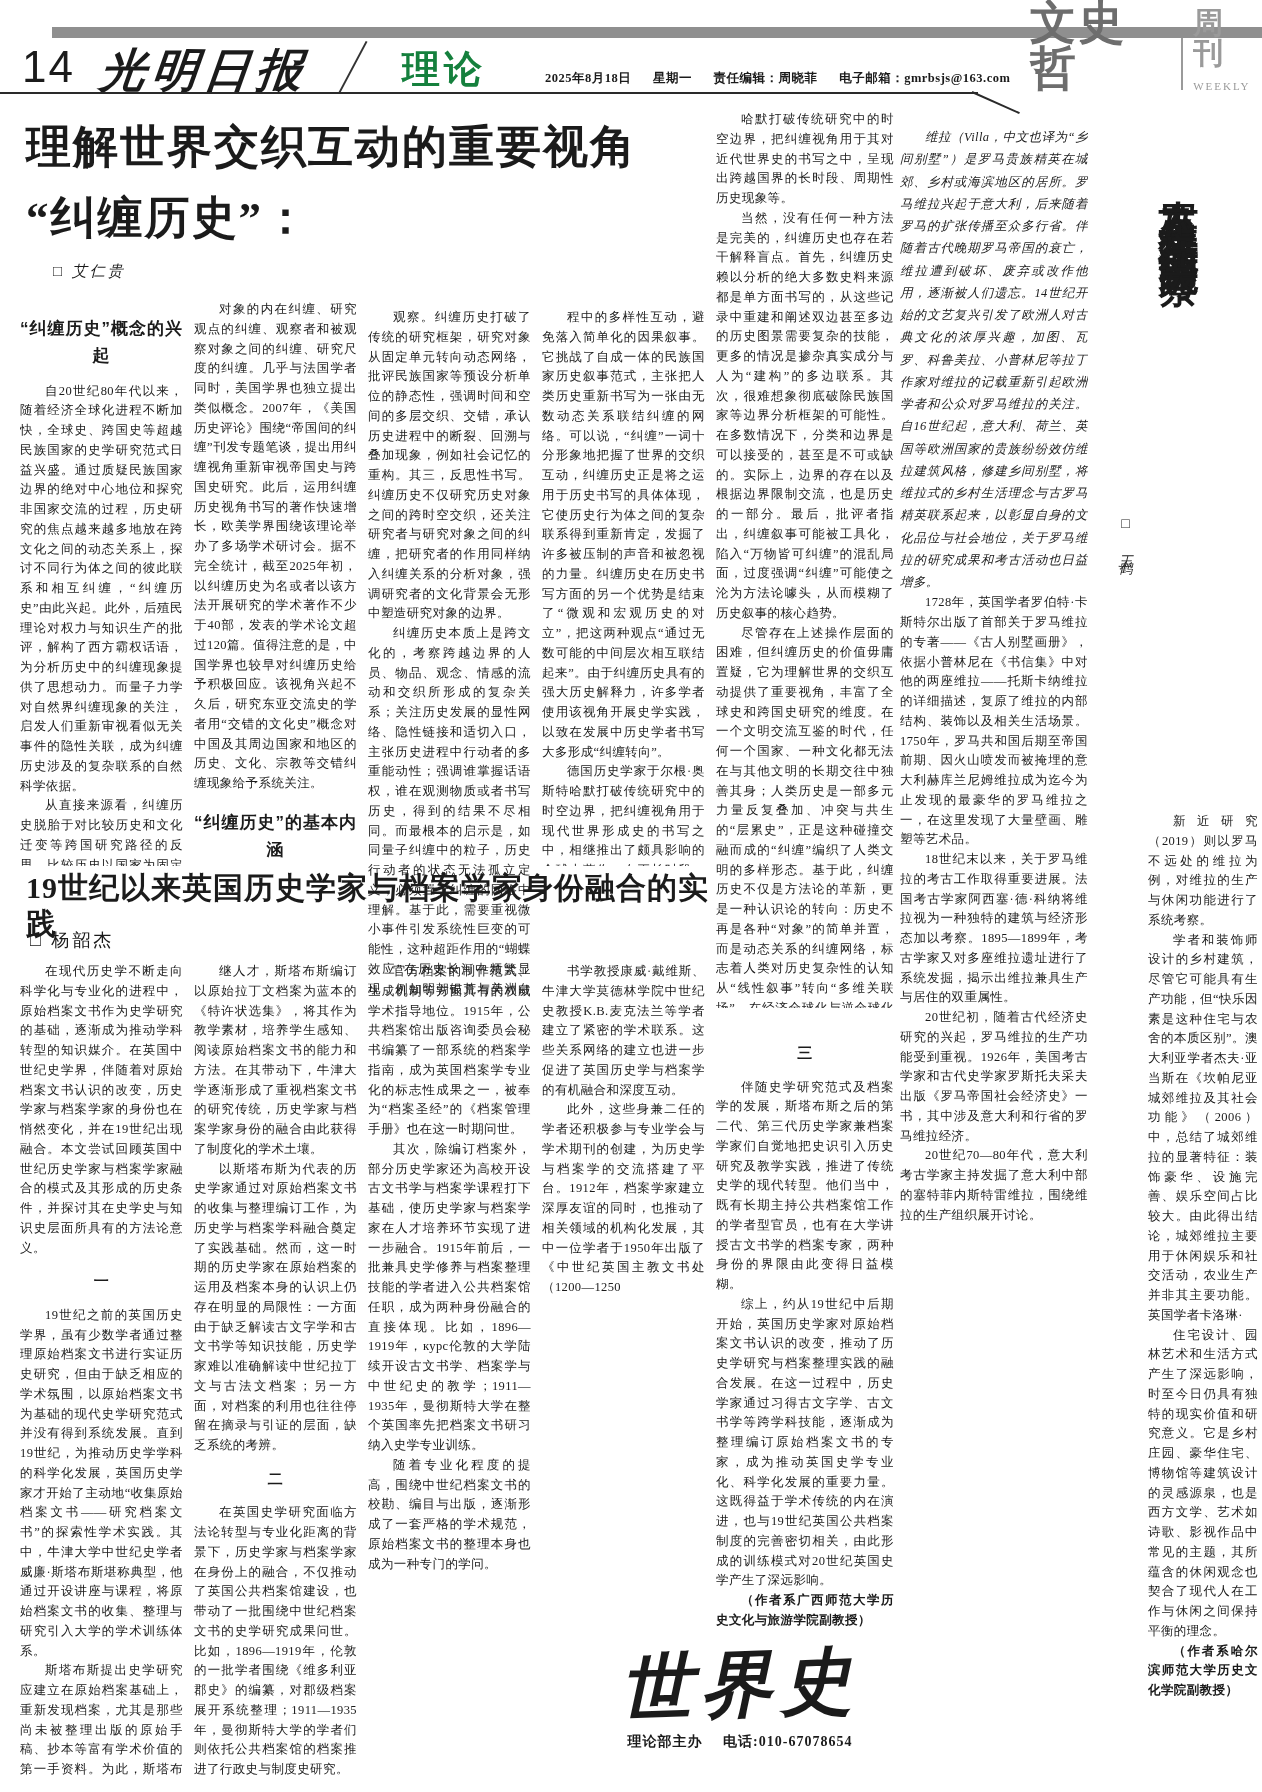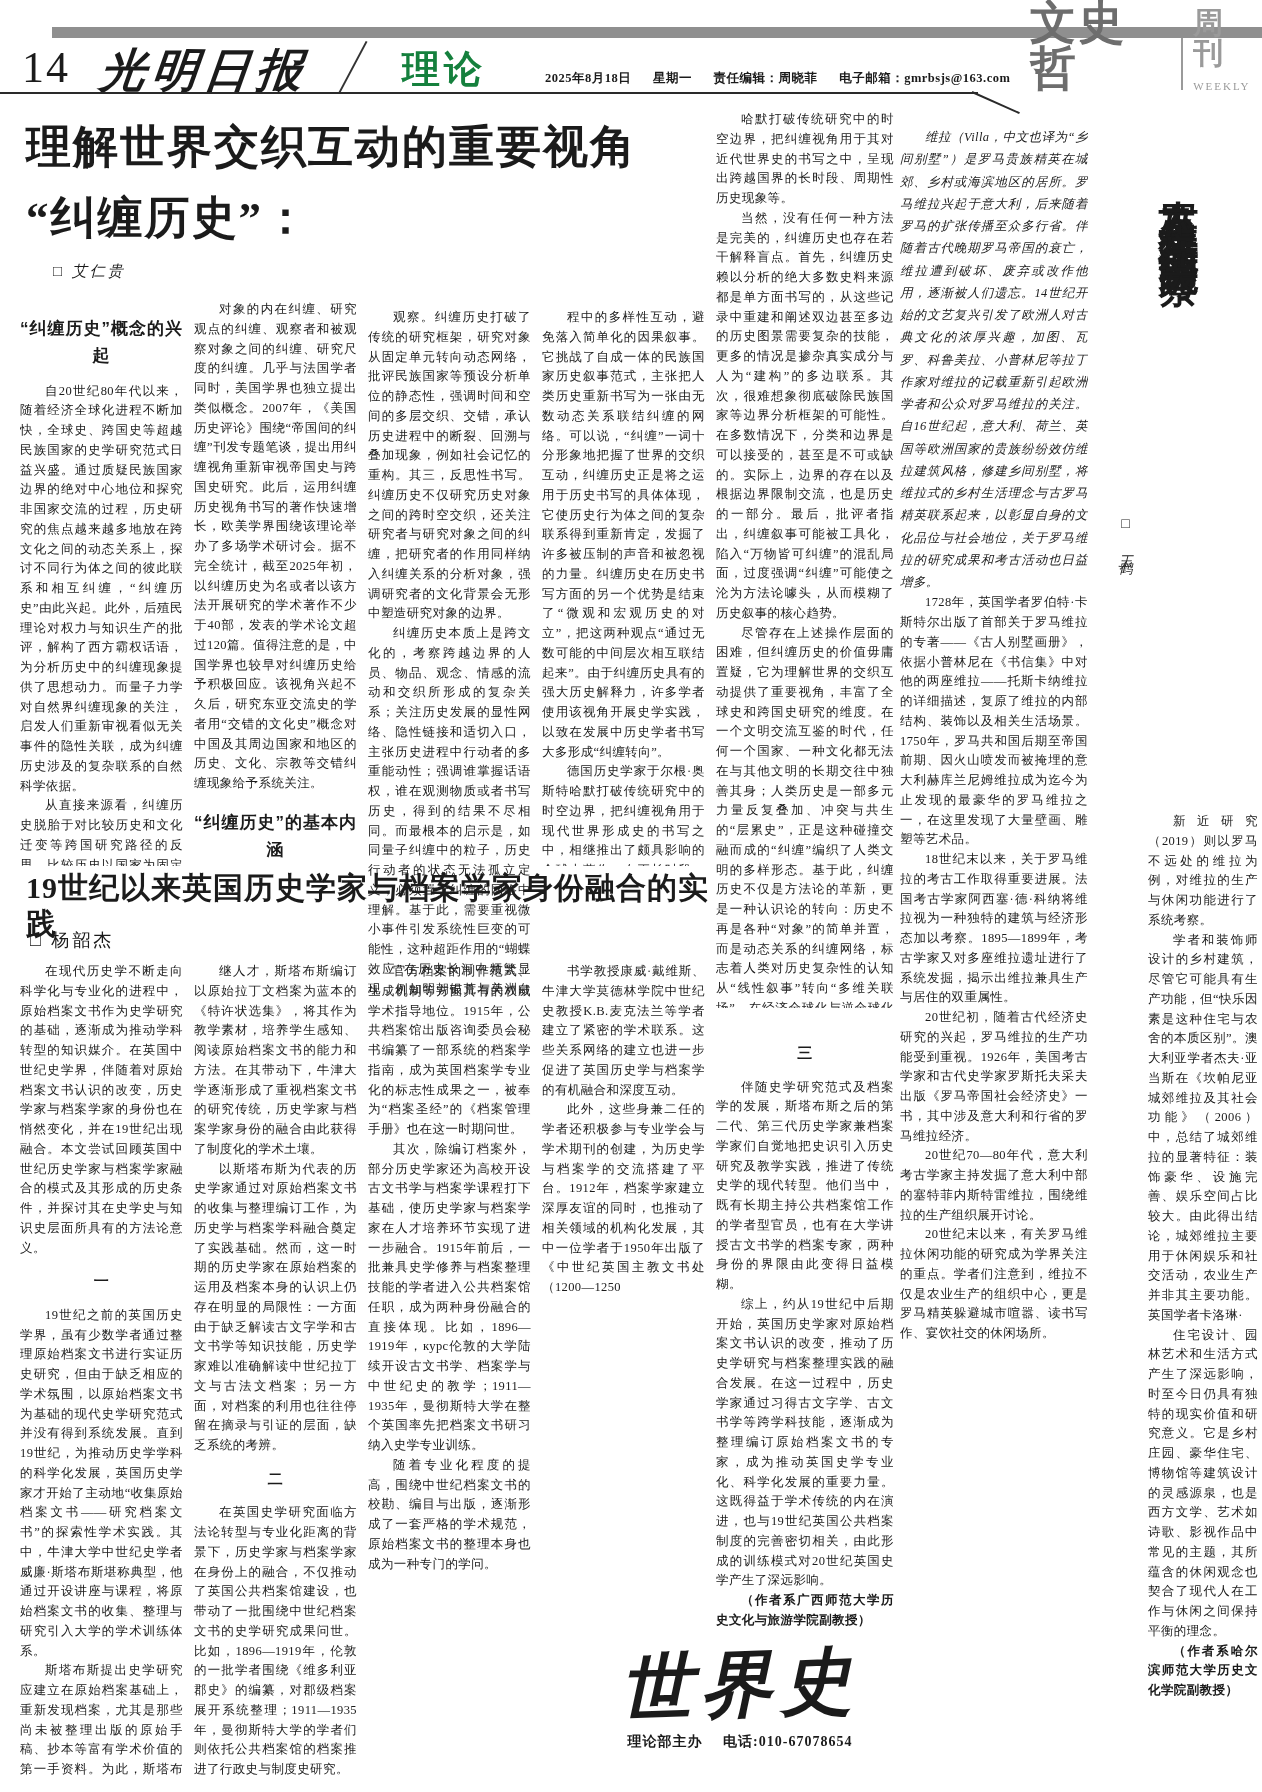--- a/index.html
+++ b/index.html
@@ -2,21 +2,21 @@
 <html><head>
 <meta charset="utf-8">
 <style>
   html,body{margin:0;padding:0;background:#e8e8e8;}
   .page{position:relative;width:1262px;height:1792px;background:#fff;margin:0 auto;
         font-family:"Liberation Serif","DejaVu Serif",serif;color:#1b1b1b;overflow:hidden;}
   [data-name]{box-sizing:border-box;}
 
   
   .hdr-graybar{position:absolute;left:52px;top:27px;right:0;height:11px;background:#8f8f8f;}
-  .hdr-pagenum{position:absolute;left:22px;top:42px;font-family:Liberation Serif, serif;
+  .hdr-pagenum{position:absolute;left:22px;top:42px;font-family:Liberation Sans, sans-serif;
                font-size:44px;font-weight:500;letter-spacing:2px;}
   .hdr-masthead{position:absolute;left:100px;top:40px;font-size:46px;font-weight:700;font-style:italic;
                 letter-spacing:6px;transform:skewX(-6deg);}
   .hdr-slash1{position:absolute;left:352px;top:38px;width:2px;height:58px;background:#333;transform:rotate(28deg);}
   .hdr-section{position:absolute;left:402px;top:44px;font-family:"Liberation Sans","DejaVu Sans",sans-serif;
                font-size:38px;font-weight:900;color:#15803d;letter-spacing:4px;}
   .hdr-dateline{position:absolute;left:545px;top:70px;font-size:12.5px;font-weight:700;letter-spacing:.5px;white-space:nowrap;}
   .hdr-dateline span{margin-right:18px;}
   .hdr-rule{position:absolute;left:0;top:92px;width:978px;height:2px;background:#2a2a2a;}
   .hdr-diag{position:absolute;left:972px;top:91px;width:52px;height:2px;background:#2a2a2a;transform:rotate(24deg);transform-origin:left center;}
@@ -125,21 +125,20 @@
       <p class="blk-p" data-name="body-paragraph">当然，没有任何一种方法是完美的，纠缠历史也存在若干解释盲点。首先，纠缠历史赖以分析的绝大多数史料来源都是单方面书写的，从这些记录中重建和阐述双边甚至多边的历史图景需要复杂的技能，更多的情况是掺杂真实成分与人为“建构”的多边联系。其次，很难想象彻底破除民族国家等边界分析框架的可能性。在多数情况下，分类和边界是可以接受的，甚至是不可或缺的。实际上，边界的存在以及根据边界限制交流，也是历史的一部分。最后，批评者指出，纠缠叙事可能被工具化，陷入“万物皆可纠缠”的混乱局面，过度强调“纠缠”可能使之沦为方法论噱头，从而模糊了历史叙事的核心趋势。</p>
       <p class="blk-p" data-name="body-paragraph">尽管存在上述操作层面的困难，但纠缠历史的价值毋庸置疑，它为理解世界的交织互动提供了重要视角，丰富了全球史和跨国史研究的维度。在一个文明交流互鉴的时代，任何一个国家、一种文化都无法在与其他文明的长期交往中独善其身；人类历史是一部多元力量反复叠加、冲突与共生的“层累史”，正是这种碰撞交融而成的“纠缠”编织了人类文明的多样形态。基于此，纠缠历史不仅是方法论的革新，更是一种认识论的转向：历史不再是各种“对象”的简单并置，而是动态关系的纠缠网络，标志着人类对历史复杂性的认知从“线性叙事”转向“多维关联场”。在经济全球化与逆全球化并行的今天，纠缠历史带给人们的重要启示或许是，对于这个普遍纠缠的世界而言，分离是一种暂时的错觉，联系才是真正的本质。</p>
     </div>
 
   <div class="col r-widecol" data-name="right-article-wide-column">
       <p class="blk-kai" data-name="intro-paragraph">维拉（Villa，中文也译为“乡间别墅”）是罗马贵族精英在城郊、乡村或海滨地区的居所。罗马维拉兴起于意大利，后来随着罗马的扩张传播至众多行省。伴随着古代晚期罗马帝国的衰亡，维拉遭到破坏、废弃或改作他用，逐渐被人们遗忘。14世纪开始的文艺复兴引发了欧洲人对古典文化的浓厚兴趣，加图、瓦罗、科鲁美拉、小普林尼等拉丁作家对维拉的记载重新引起欧洲学者和公众对罗马维拉的关注。自16世纪起，意大利、荷兰、英国等欧洲国家的贵族纷纷效仿维拉建筑风格，修建乡间别墅，将维拉式的乡村生活理念与古罗马精英联系起来，以彰显自身的文化品位与社会地位，关于罗马维拉的研究成果和考古活动也日益增多。</p>
       <p class="blk-p" data-name="body-paragraph">1728年，英国学者罗伯特·卡斯特尔出版了首部关于罗马维拉的专著——《古人别墅画册》，依据小普林尼在《书信集》中对他的两座维拉——托斯卡纳维拉的详细描述，复原了维拉的内部结构、装饰以及相关生活场景。1750年，罗马共和国后期至帝国前期、因火山喷发而被掩埋的意大利赫库兰尼姆维拉成为迄今为止发现的最豪华的罗马维拉之一，在这里发现了大量壁画、雕塑等艺术品。</p>
       <p class="blk-p" data-name="body-paragraph">18世纪末以来，关于罗马维拉的考古工作取得重要进展。法国考古学家阿西塞·德·科纳将维拉视为一种独特的建筑与经济形态加以考察。1895—1899年，考古学家又对多座维拉遗址进行了系统发掘，揭示出维拉兼具生产与居住的双重属性。</p>
       <p class="blk-p" data-name="body-paragraph">20世纪初，随着古代经济史研究的兴起，罗马维拉的生产功能受到重视。1926年，美国考古学家和古代史学家罗斯托夫采夫出版《罗马帝国社会经济史》一书，其中涉及意大利和行省的罗马维拉经济。</p>
       <p class="blk-p" data-name="body-paragraph">20世纪70—80年代，意大利考古学家主持发掘了意大利中部的塞特菲内斯特雷维拉，围绕维拉的生产组织展开讨论。</p>
-      <p class="blk-p" data-name="body-paragraph">20世纪末以来，有关罗马维拉休闲功能的研究成为学界关注的重点。学者们注意到，维拉不仅是农业生产的组织中心，更是罗马精英躲避城市喧嚣、读书写作、宴饮社交的休闲场所。</p>
     </div>
   <div class="r-title" data-name="right-article-vertical-title">古罗马维拉生产与休闲功能考察</div>
   <div class="r-byline" data-name="right-article-byline">□ 王鹤</div>
   <div class="col r-narrowcol" data-name="right-article-narrow-column">
       <p class="blk-p" data-name="body-paragraph">新近研究（2019）则以罗马不远处的维拉为例，对维拉的生产与休闲功能进行了系统考察。</p>
       <p class="blk-p" data-name="body-paragraph">学者和装饰师设计的乡村建筑，尽管它可能具有生产功能，但“快乐因素是这种住宅与农舍的本质区别”。澳大利亚学者杰夫·亚当斯在《坎帕尼亚城郊维拉及其社会功能》（2006）中，总结了城郊维拉的显著特征：装饰豪华、设施完善、娱乐空间占比较大。由此得出结论，城郊维拉主要用于休闲娱乐和社交活动，农业生产并非其主要功能。英国学者卡洛琳·</p>
       <p class="blk-p" data-name="body-paragraph">住宅设计、园林艺术和生活方式产生了深远影响，时至今日仍具有独特的现实价值和研究意义。它是乡村庄园、豪华住宅、博物馆等建筑设计的灵感源泉，也是西方文学、艺术如诗歌、影视作品中常见的主题，其所蕴含的休闲观念也契合了现代人在工作与休闲之间保持平衡的理念。</p>
       <p class="blk-credit" data-name="author-credit">（作者系哈尔滨师范大学历史文化学院副教授）</p>
     </div>
 

